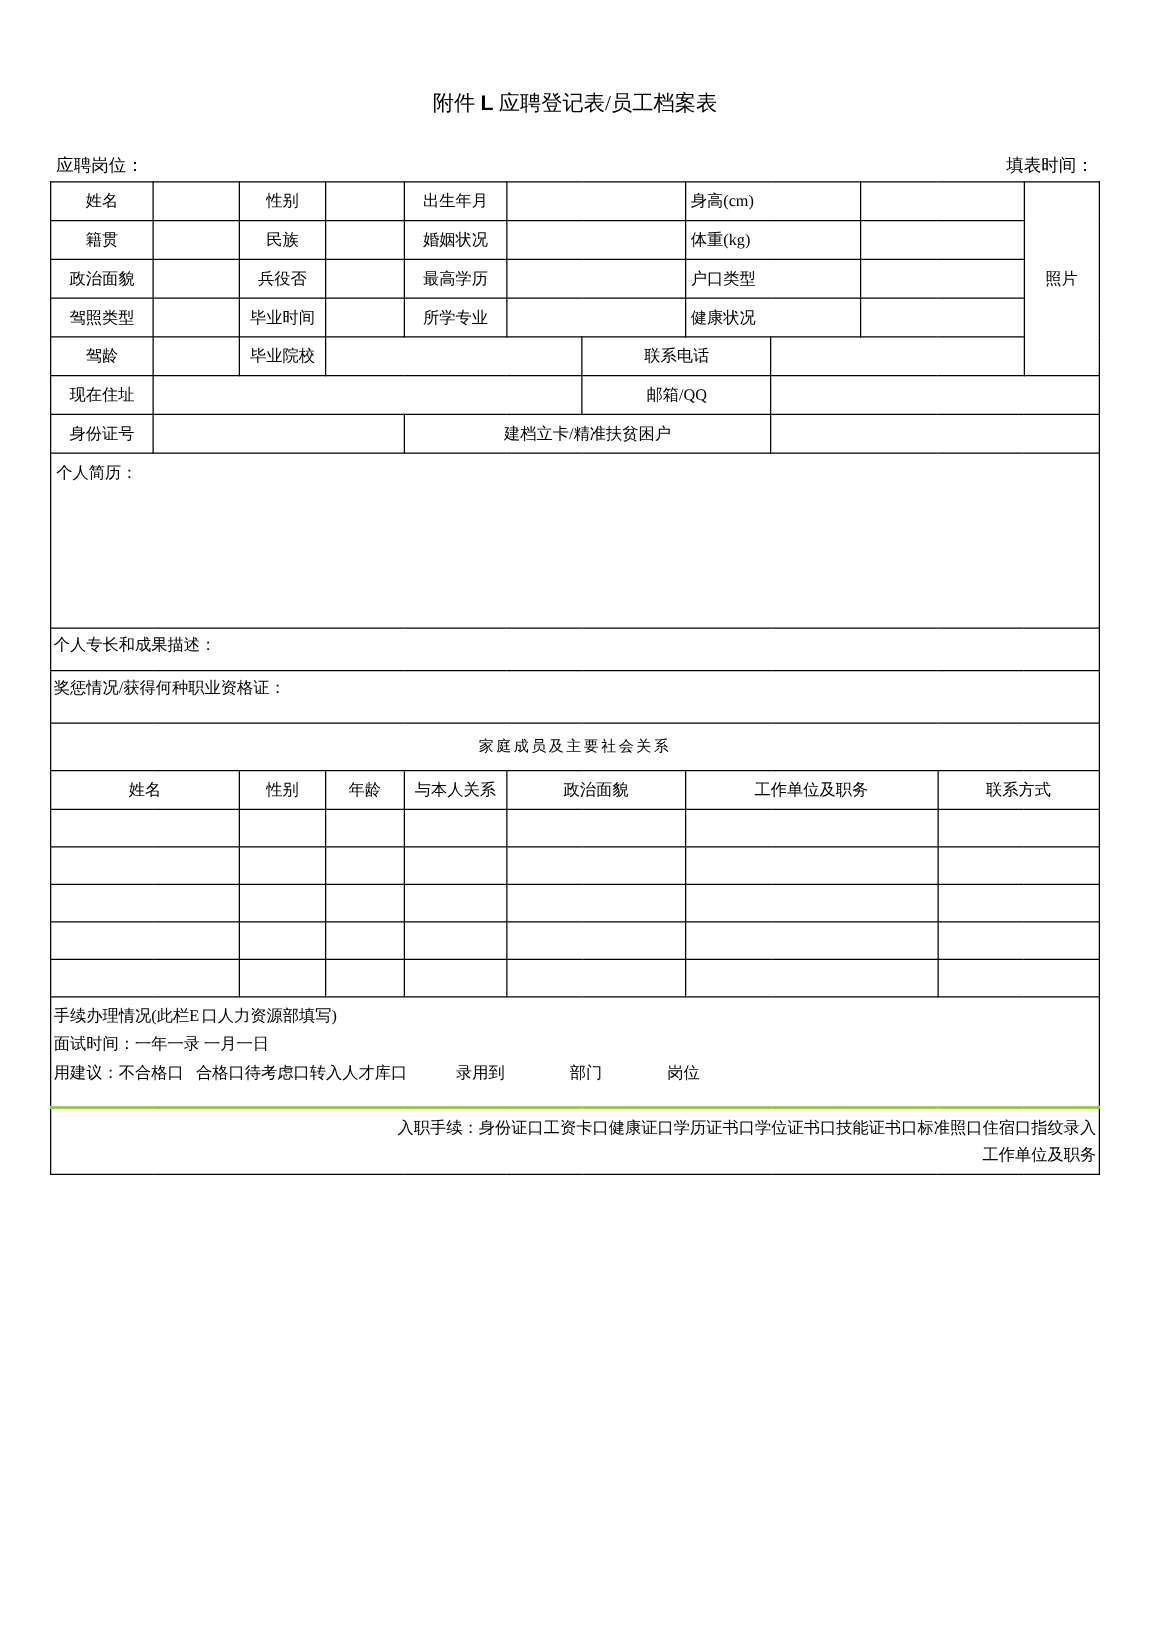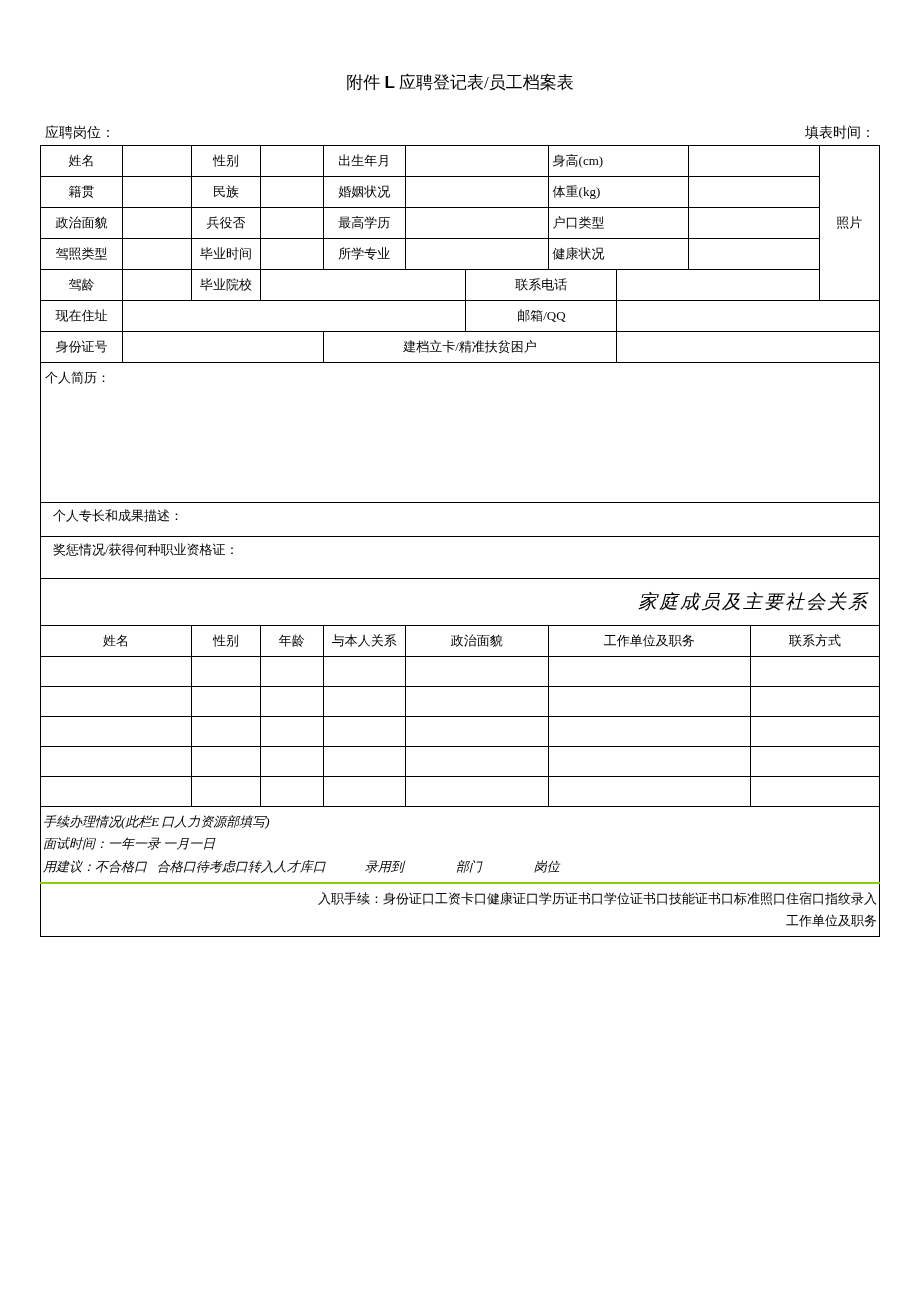--- a/index.html
+++ b/index.html
@@ -37,28 +37,27 @@
       border: 1px solid #000;
       padding: 6px 4px;
       font-size: 13px;
       font-weight: normal;
       vertical-align: middle;
       text-align: left;
       word-break: break-all;
     }
     .center { text-align: center; }
     .section-head {
-      text-align: right;
-      font-size: 19px;
+      text-align: center;
+      font-size: 12px;
       padding: 10px;
       letter-spacing: 2px;
-      font-style: italic;
     }
     .tall { height: 140px; vertical-align: top; }
-    .short-sec { height: 34px; vertical-align: top; padding-top: 4px; padding-left: 12px;}
+    .short-sec { height: 34px; vertical-align: top; padding-top: 4px; padding-left: 2px;}
     .fam-row td { height: 30px; }
     .footer-cell {
       padding: 4px 2px;
       line-height: 1.7;
     }
     .indent {
       display: inline-block;
       width: 80px;
     }
   </style>
@@ -225,21 +224,21 @@
     <td colspan="2"></td>
         <td></td>
         <td></td>
         <td></td>
         <td colspan="2"></td>
         <td colspan="3"></td>
         <td colspan="2"></td>
   </tr>
 
   <tr>
-    <td colspan="12" class="footer-cell" style="border-bottom:none;padding-bottom:4px;font-style:italic;">
+    <td colspan="12" class="footer-cell" style="border-bottom:none;padding-bottom:16px;">
       <span>手续办理情况(此栏E</span><span style="display:inline-block;width:2px;"></span><span>口人力资源部填写)</span><br>
       <span>面试时间：一年一录</span>&nbsp;<span>一月一日</span><br>
       <span>用建议：不合格口</span>&nbsp;&nbsp;&nbsp;<span>合格口待考虑口转入人才库口   录用到    部门    岗位</span>
     </td>
   </tr>
   <tr>
     <td colspan="12" class="footer-cell" style="border-top:2px solid #84cc16;text-align:right;">
       <span>入职手续：身份证口工资卡口健康证口学历证书口学位证书口技能证书口标准照口住宿口指纹录入</span><br>
       <span class="indent"></span><span>工作单位及职务</span>
     </td>

